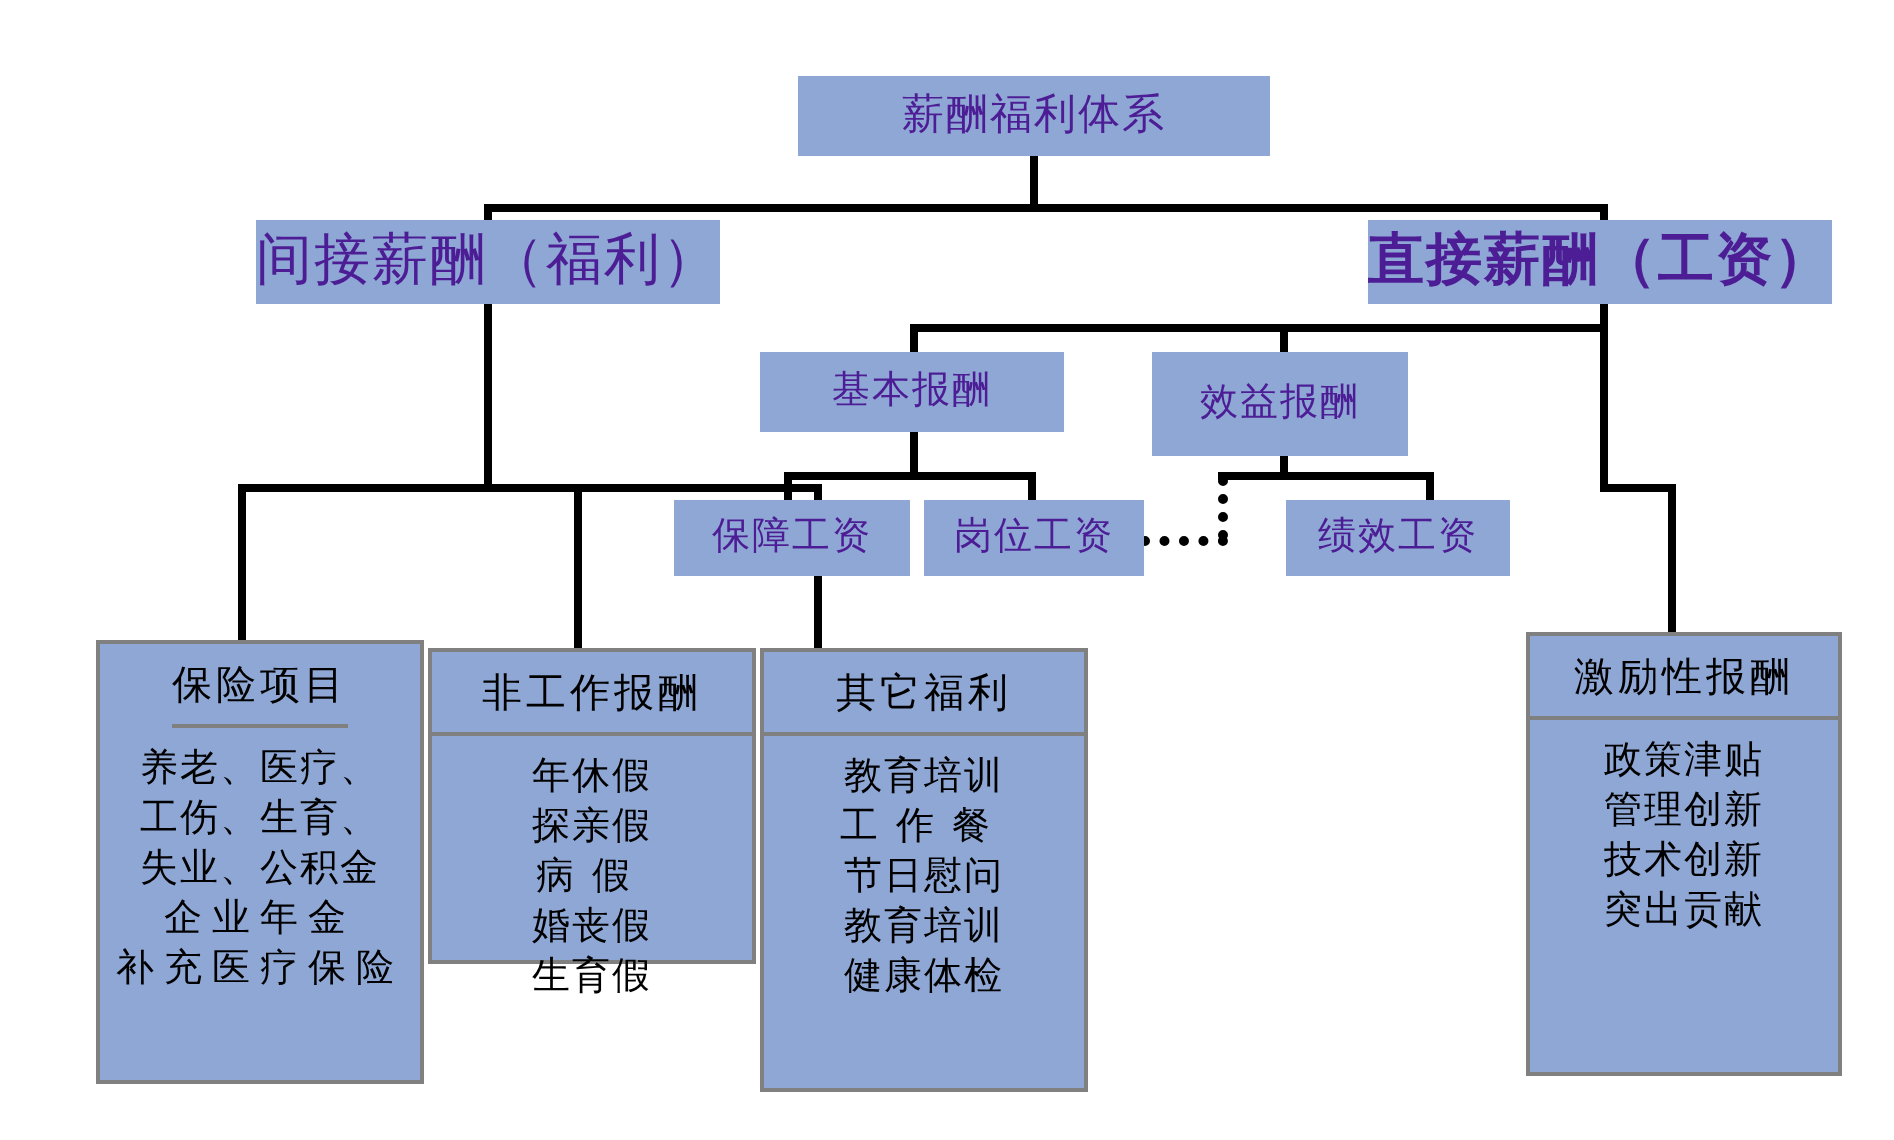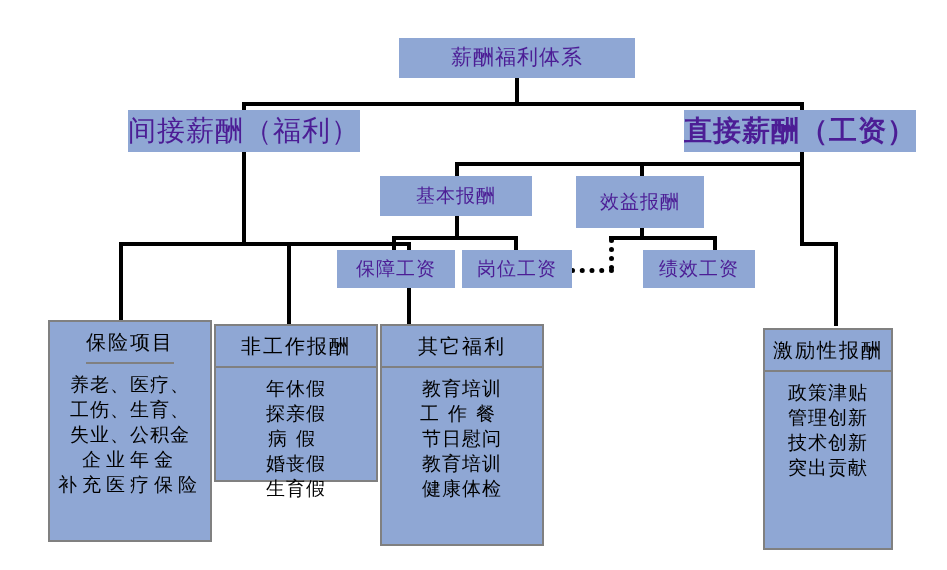--- a/index.html
+++ b/index.html
@@ -183,21 +183,21 @@
     <div class="panel-head">其它福利</div>
     <div class="panel-body">
       <div class="item">教育培训</div>
       <div class="item sp2">工作餐</div>
       <div class="item">节日慰问</div>
       <div class="item">教育培训</div>
       <div class="item">健康体检</div>
     </div>
   </div>
 
-  <div class="panel" style="left:763px; top:328px; width:130px; height:222px;">
+  <div class="panel" style="left:763px; top:316px; width:158px; height:222px;">
     <div class="panel-head">激励性报酬</div>
     <div class="panel-body">
       <div class="item">政策津贴</div>
       <div class="item">管理创新</div>
       <div class="item">技术创新</div>
       <div class="item">突出贡献</div>
     </div>
   </div>
 
 </div>

